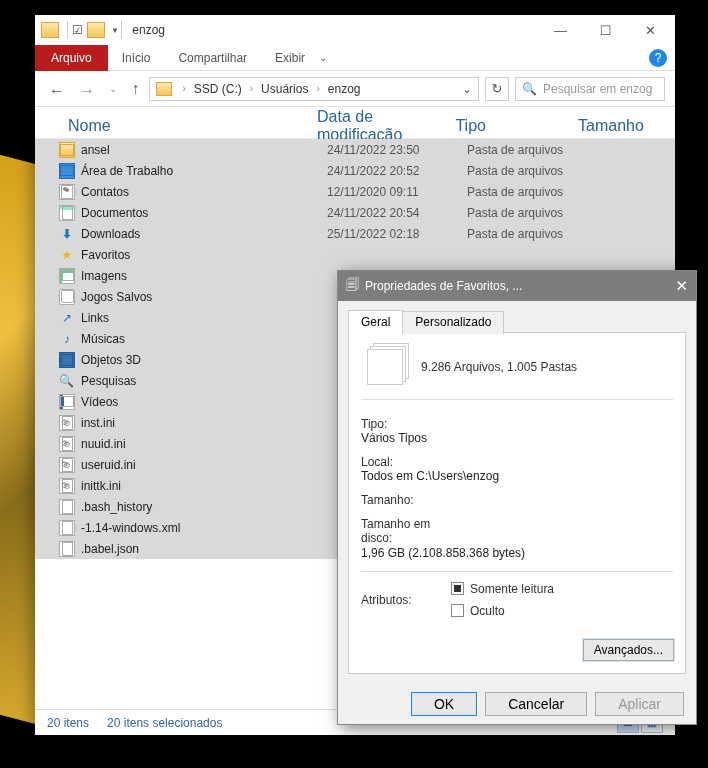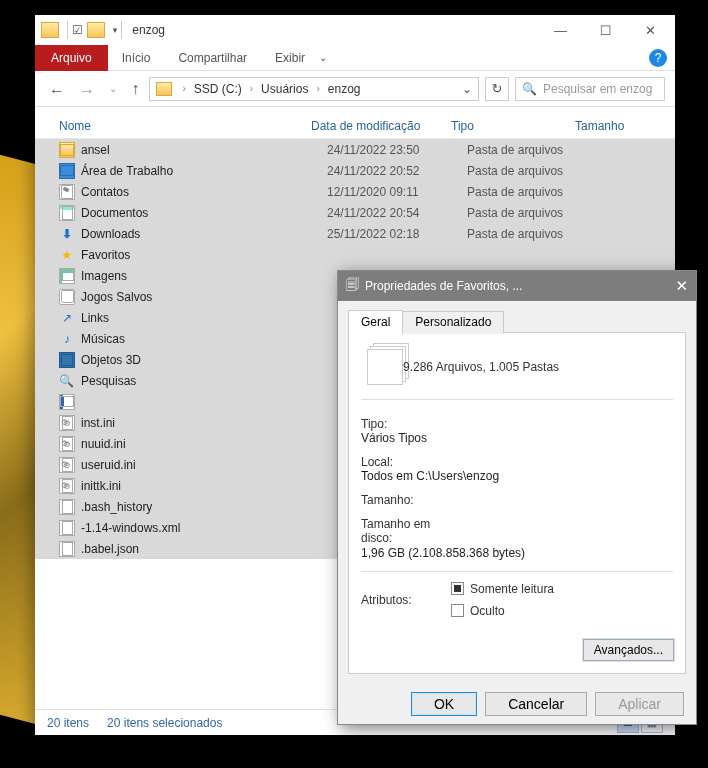--- a/index.html
+++ b/index.html
@@ -21,21 +21,21 @@
 .nav-arrow { color:#999; font-size:16px; padding:0 4px; }
 .nav-arrow.enabled { color:#555; }
 .addr { flex:1; height:24px; border:1px solid #ccc; display:flex; align-items:center; font-size:12px; color:#333; }
 .addr .folder-ico { width:16px; height:14px; background:linear-gradient(#ffe9a6,#f7c55a); border:1px solid #d9a93e; margin:0 6px; }
 .addr .crumb { padding:0 4px; }
 .addr .sep-crumb { color:#888; padding:0 4px; font-size:10px; }
 .addr .dd { margin-left:auto; padding:0 6px; color:#555; }
 .refresh { width:24px; height:24px; border:1px solid #ccc; display:flex; align-items:center; justify-content:center; color:#555; font-size:13px; }
 .search { width:150px; height:24px; border:1px solid #ccc; display:flex; align-items:center; padding:0 6px; color:#999; font-size:12px; }
 .search .mag { margin-right:6px; font-size:12px; }
-.listhdr { height:26px; display:flex; align-items:center; border-bottom:1px solid #e8e8e8; font-size:12px; color:#2a6496; padding:0 20px; margin-top:6px; }
+.listhdr { height:26px; display:flex; align-items:center; border-bottom:1px solid #e8e8e8; font-size:16px; color:#2a6496; padding:0 29px; margin-top:6px; }
 .listhdr .col { padding:0 4px; }
 .col-name { width:252px; }
 .col-date { width:140px; }
 .col-type { width:124px; }
 .col-size { width:72px; }
 .filelist { flex:1; overflow:hidden; font-size:12px; }
 .row { height:21px; display:flex; align-items:center; padding:0 24px; }
 .row.sel { background:#d9d9d9; }
 .row .ico { width:16px; height:16px; margin-right:6px; display:flex; align-items:center; justify-content:center; font-size:12px; }
 .ico-folder { background:linear-gradient(#ffe9a6,#f7c55a); border:1px solid #d9a93e; width:15px; height:12px; }
@@ -65,21 +65,21 @@
 
 
 .propdlg { position:absolute; left:337px; top:270px; width:360px; height:455px; background:#f0f0f0; border:1px solid #888; box-shadow:4px 4px 16px rgba(0,0,0,0.5); display:flex; flex-direction:column; }
 .propdlg .dlgtitle { height:30px; background:#7d7d7d; color:#fff; display:flex; align-items:center; padding:0 8px; font-size:12px; }
 .propdlg .dlgtitle .dico { margin-right:6px; font-size:13px; }
 .propdlg .dlgtitle .close { margin-left:auto; font-size:15px; cursor:pointer; }
 .propdlg .tabstrip { display:flex; padding:8px 10px 0 10px; font-size:12px; }
 .propdlg .ptab { padding:4px 12px; background:#fff; border:1px solid #ccc; border-bottom:none; margin-right:-1px; position:relative; top:1px; }
 .propdlg .ptab.inactive { background:#f0f0f0; top:2px; padding:3px 12px; }
 .propdlg .panel { flex:1; margin:0 10px 10px 10px; background:#fff; border:1px solid #ccc; padding:12px; font-size:12px; color:#333; }
-.propdlg .summary { display:flex; align-items:center; padding:4px 0 14px 0; border-bottom:1px solid #ddd; margin-bottom:12px; }
+.propdlg .summary { display:flex; align-items:center; gap:18px; padding:4px 0 14px 0; border-bottom:1px solid #ddd; margin-bottom:12px; }
 .propdlg .stackico { width:36px; height:36px; border:1px solid #ccc; background:#fff; box-shadow:3px -3px 0 -1px #fff,3px -3px 0 #ccc,6px -6px 0 -1px #fff,6px -6px 0 #ccc; margin-left:6px; }
 .proprow { display:flex; padding:5px 0;flex-direction:column; }
 .proprow .plabel { width:90px; color:#333; }
 .proprow .pval { flex:1; color:#222; }
 .divider { height:1px; background:#ddd; margin:6px 0 10px 0; }
 .attr-row { display:flex; align-items:center; }
 .attr-row .plabel { width:90px; }
 .attr-checks { display:flex; flex-direction:column; gap:8px; }
 .chk { display:flex; align-items:center; gap:6px; }
 .chk .box { width:13px; height:13px; border:1px solid #888; background:#fff; display:flex; align-items:center; justify-content:center; }
@@ -234,20 +234,21 @@
       <div class="row sel">
         <span class="ico ico-search">🔍</span>
         <span class="cname">Pesquisas</span>
         <span class="cdate"></span>
         <span class="ctype"></span>
       </div>
       <div class="row sel">
         <span class="ico ico-video">
           <span class="ico-video"></span>
         </span>
+        <span class="cname">Vídeos</span>
         <span class="cdate"></span>
         <span class="ctype"></span>
       </div>
       <div class="row sel">
         <span class="ico ico-ini">
           <span class="ico-ini"></span>
         </span>
         <span class="cname">inst.ini</span>
         <span class="cdate"></span>
         <span class="ctype"></span>

